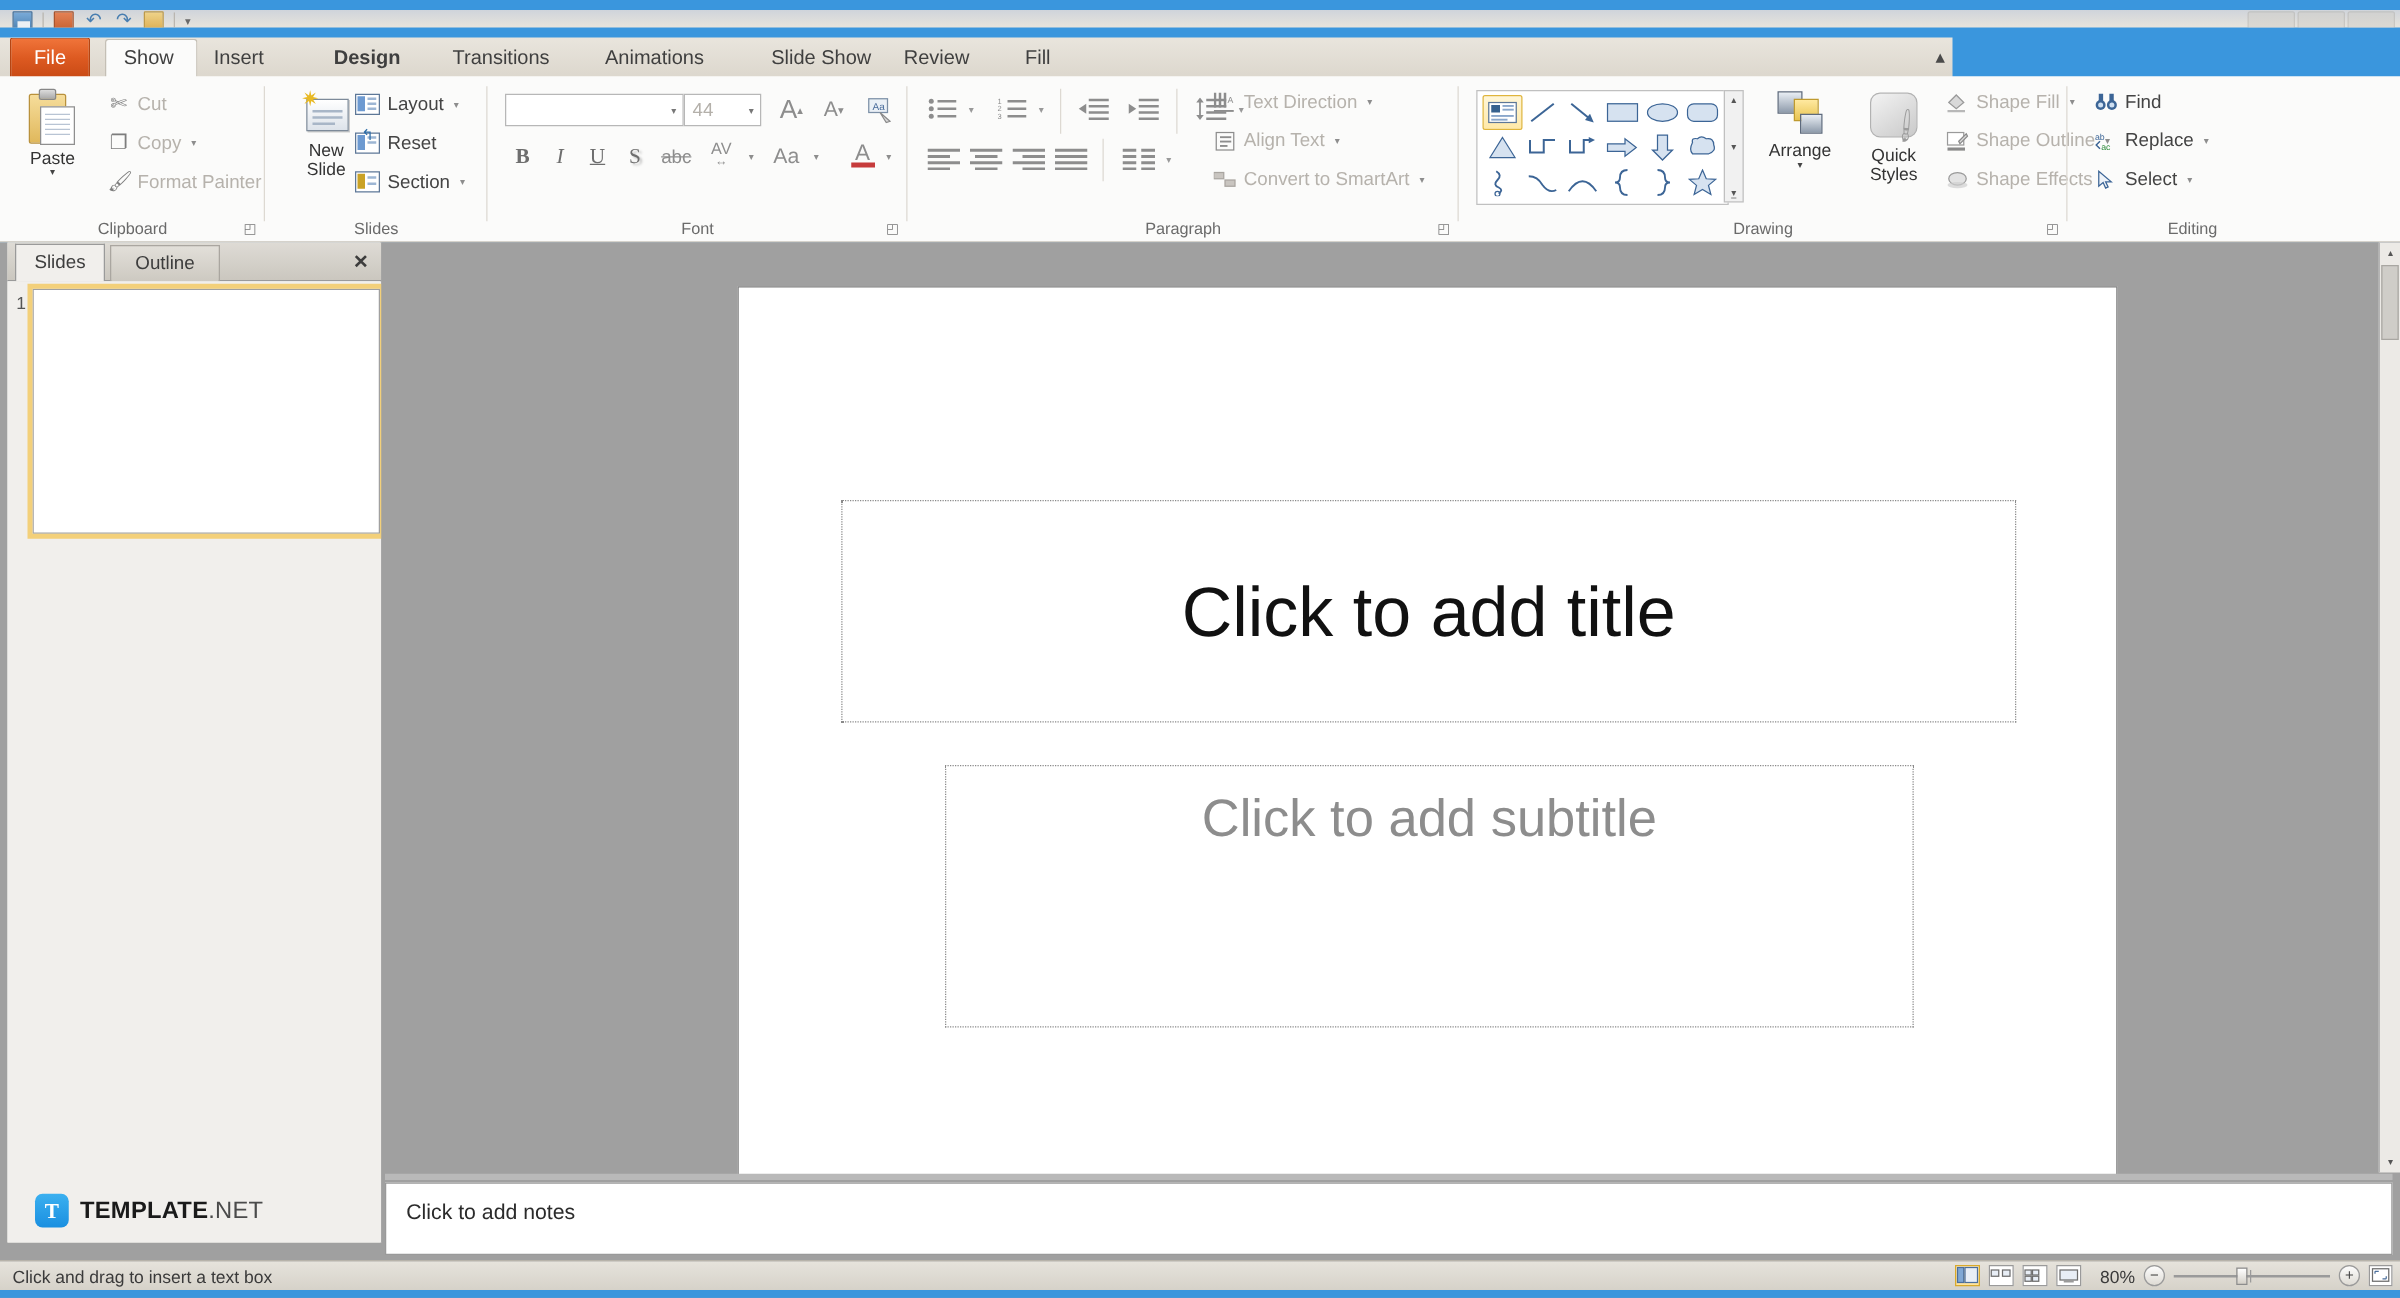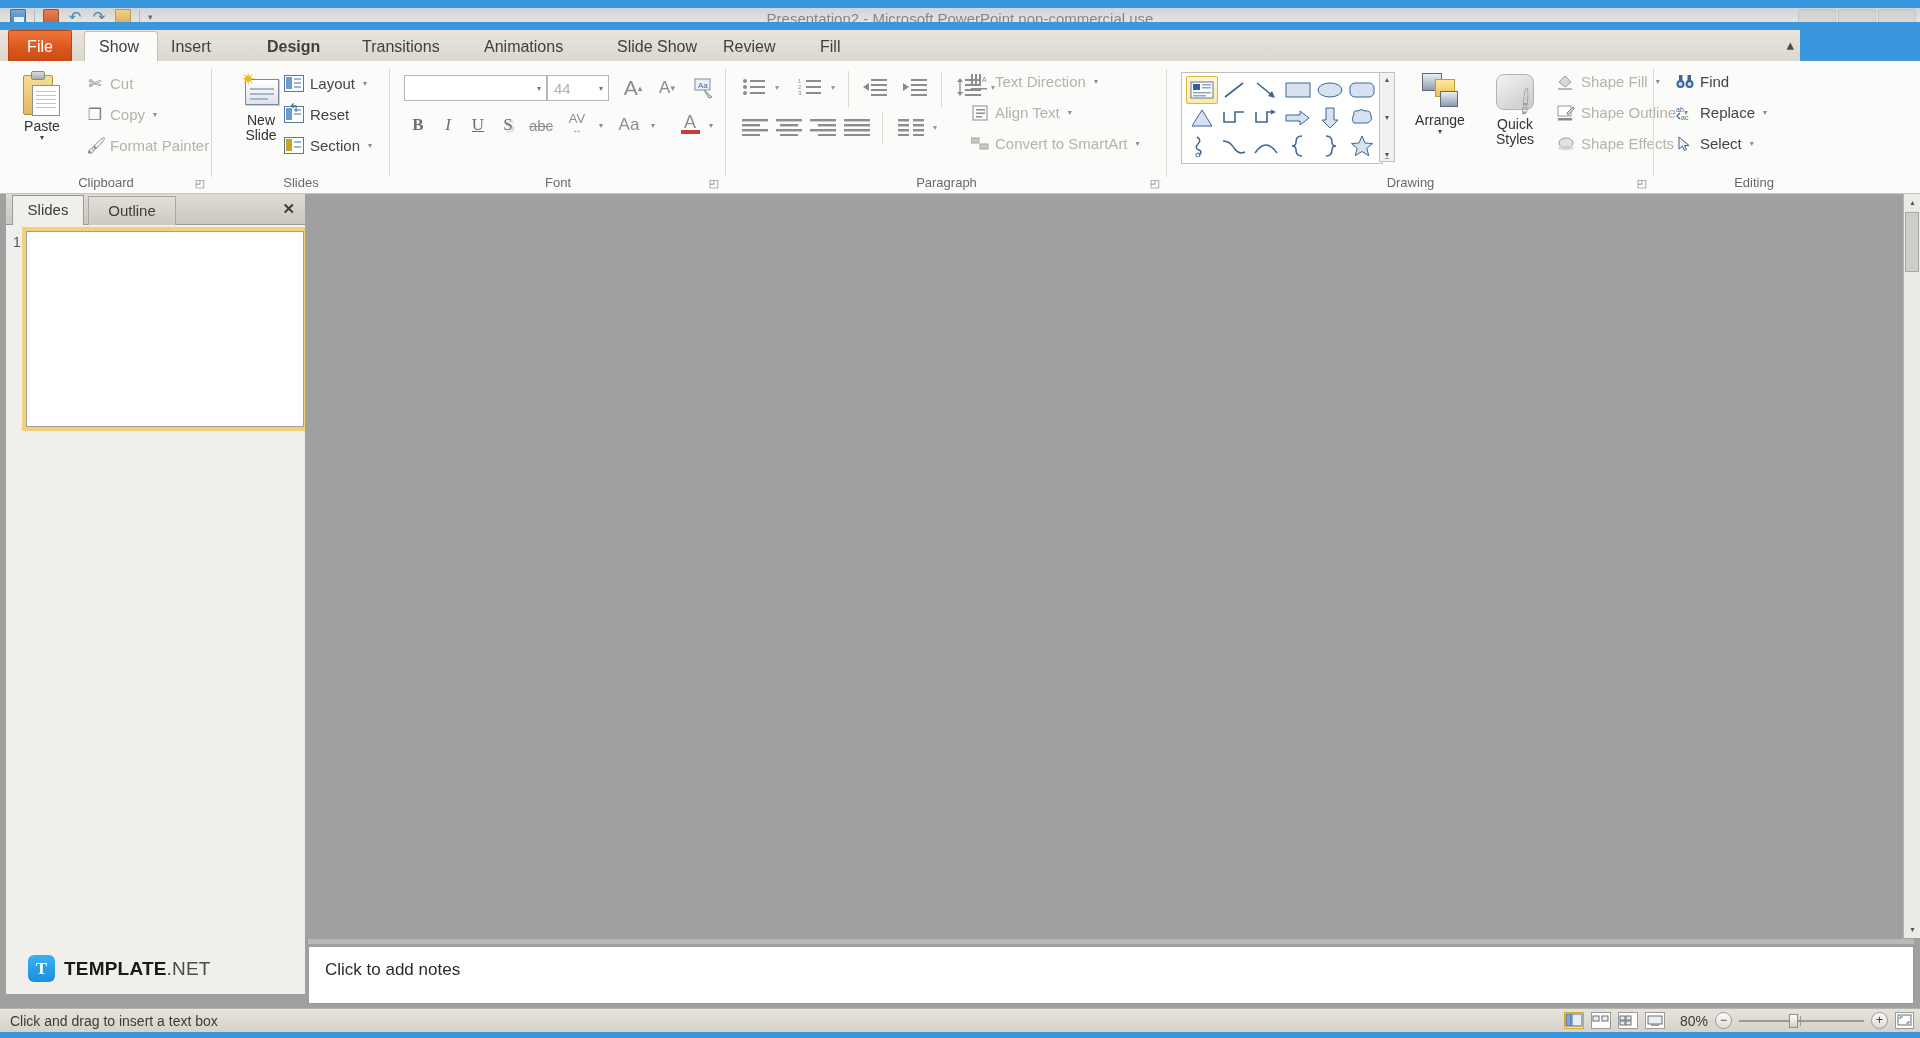--- a/index.html
+++ b/index.html
@@ -45,21 +45,21 @@
     opacity: .55;
   }
   .win-buttons {
     position: absolute; right: 4px; top: 9px;
     display: flex; gap: 2px; opacity:.5;
   }
   .win-btn { width: 38px; height: 16px; background: #cfcdc8; border:1px solid #b0aea8; border-radius:2px; }
 
   
   .ribbon-tabs {
-    position: absolute; left: 0; top: 30px; width: 1800px; height: 32px;
+    position: absolute; left: 0; top: 30px; width: 1562px; height: 32px;
     background: linear-gradient(180deg,#e9e5dd 0%,#dcd7cd 100%);
   }
   .tab-file {
     position: absolute; left: 8px; top: 0; width: 64px; height: 32px;
     background: linear-gradient(180deg,#f0743a 0%, #dd5a21 50%, #c94a15 100%);
     border: 1px solid #b64512; border-bottom: none;
     border-radius: 2px 2px 0 0;
     color: #fff; font-size: 16px; text-align: center; line-height: 31px;
   }
   .tab {
@@ -351,21 +351,20 @@
     <div class="qat">
       <span class="qat-icon ic-save"></span>
       <span class="qat-sep"></span>
       <span class="qat-icon ic-ppt"></span>
       <span class="qat-icon ic-undo">↶</span>
       <span class="qat-icon ic-redo">↷</span>
       <span class="qat-icon ic-folder"></span>
       <span class="qat-sep"></span>
       <span class="qat-icon ic-caret">▾</span>
     </div>
-    <div class="title-text">Presentation2 - Microsoft PowerPoint non-commercial use</div>
     <div class="win-buttons">
       <span class="win-btn"></span>
       <span class="win-btn"></span>
       <span class="win-btn"></span>
     </div>
   </div>
 
   <div class="ribbon-tabs">
     <div class="tab-file">File</div>
     <div class="tab active" style="left:84px;width:74px;">Show</div>
@@ -1028,20 +1027,24 @@
         <span class="rtick" style="top: 621.5px; left: 8px; height: 1.5px; width: 2px;"></span>
         <span class="rtick" style="top: 633.75px; left: 8px; height: 1.5px; width: 2px;"></span>
         <span class="rnum" style="left: 5px; top: 639px;">3</span>
         <span class="rtick" style="top: 658.25px; left: 8px; height: 1.5px; width: 2px;"></span>
         <span class="rtick" style="top: 670.5px; left: 8px; height: 1.5px; width: 2px;"></span>
         <span class="rtick" style="top: 682.75px; left: 8px; height: 1.5px; width: 2px;"></span>
         <span class="rtick" style="top: 695px; left: 5px; height: 1.5px; width: 8px;"></span>
       </div>
 
     <div class="slidepane">
+      <div class="slide">
+        <div class="ph ph-title">Click to add title</div>
+        <div class="ph ph-sub">Click to add subtitle</div>
+      </div>
       <div class="vscroll">
         <div class="arrow" style="top:0">▴</div>
         <div class="thumbbar"></div>
         <div class="arrow" style="bottom:0">▾</div>
       </div>
     </div>
 
     <div class="notes-splitter"></div>
     <div class="notespane">Click to add notes</div>
   </div>

